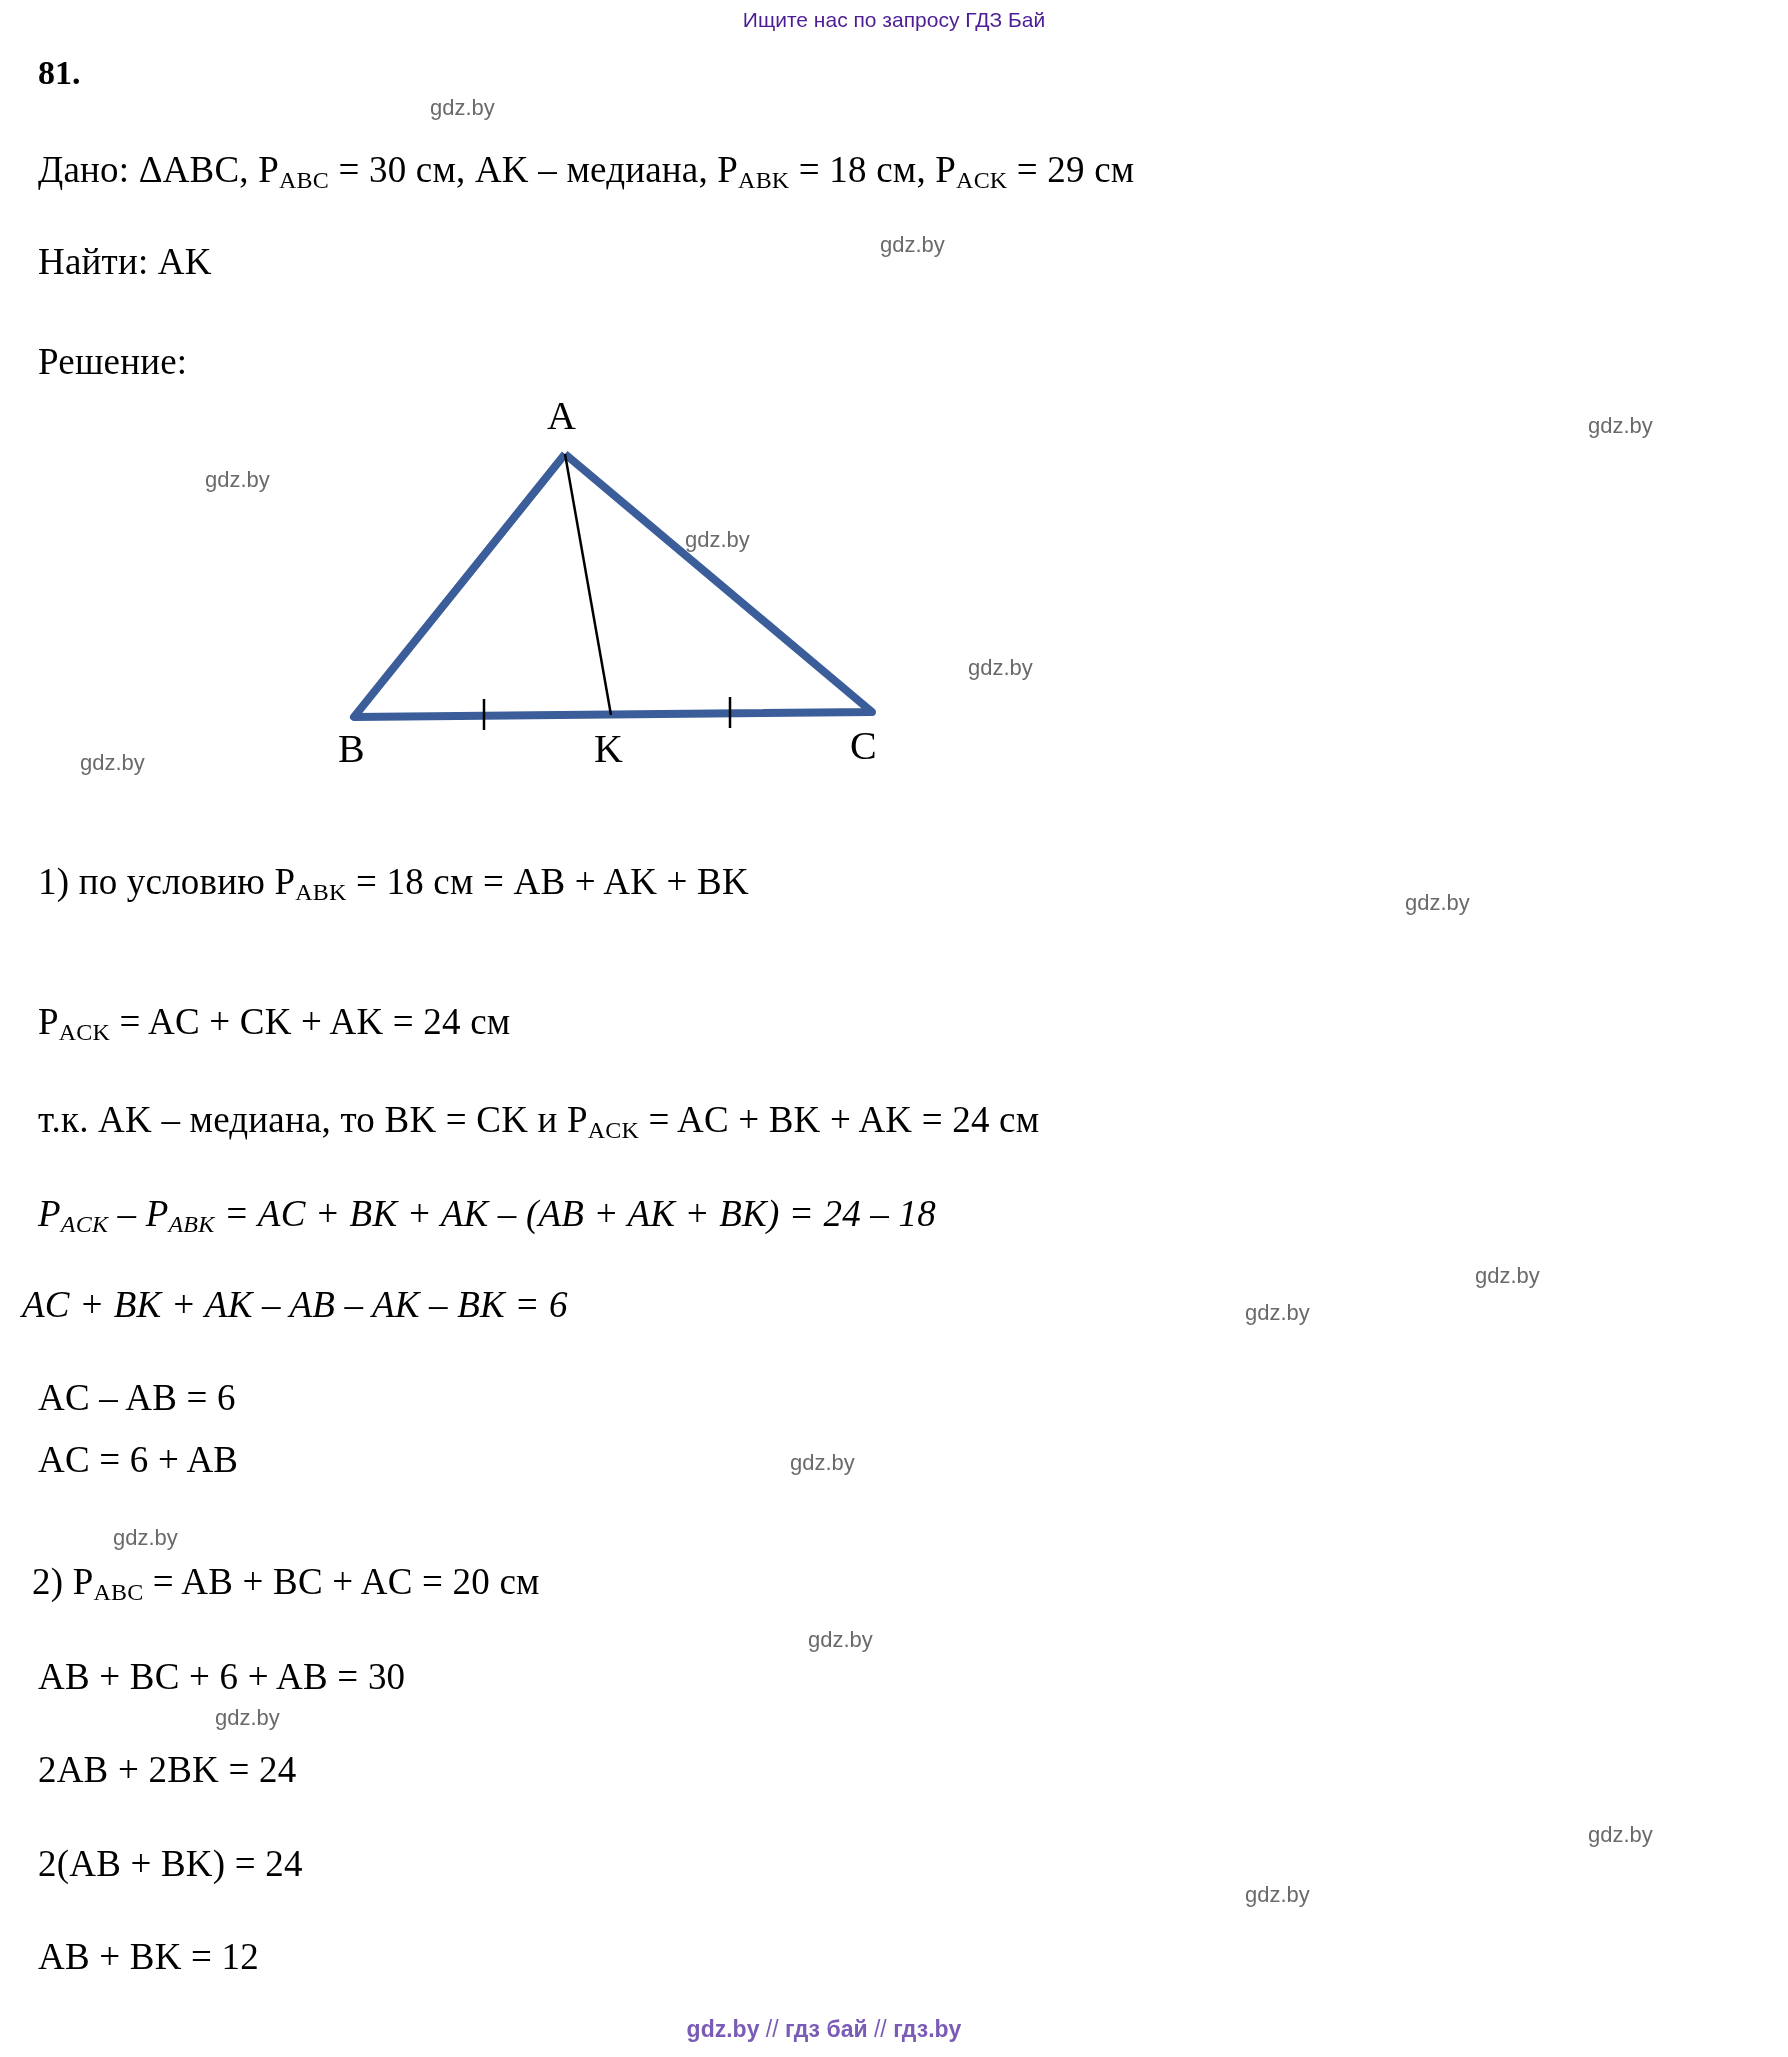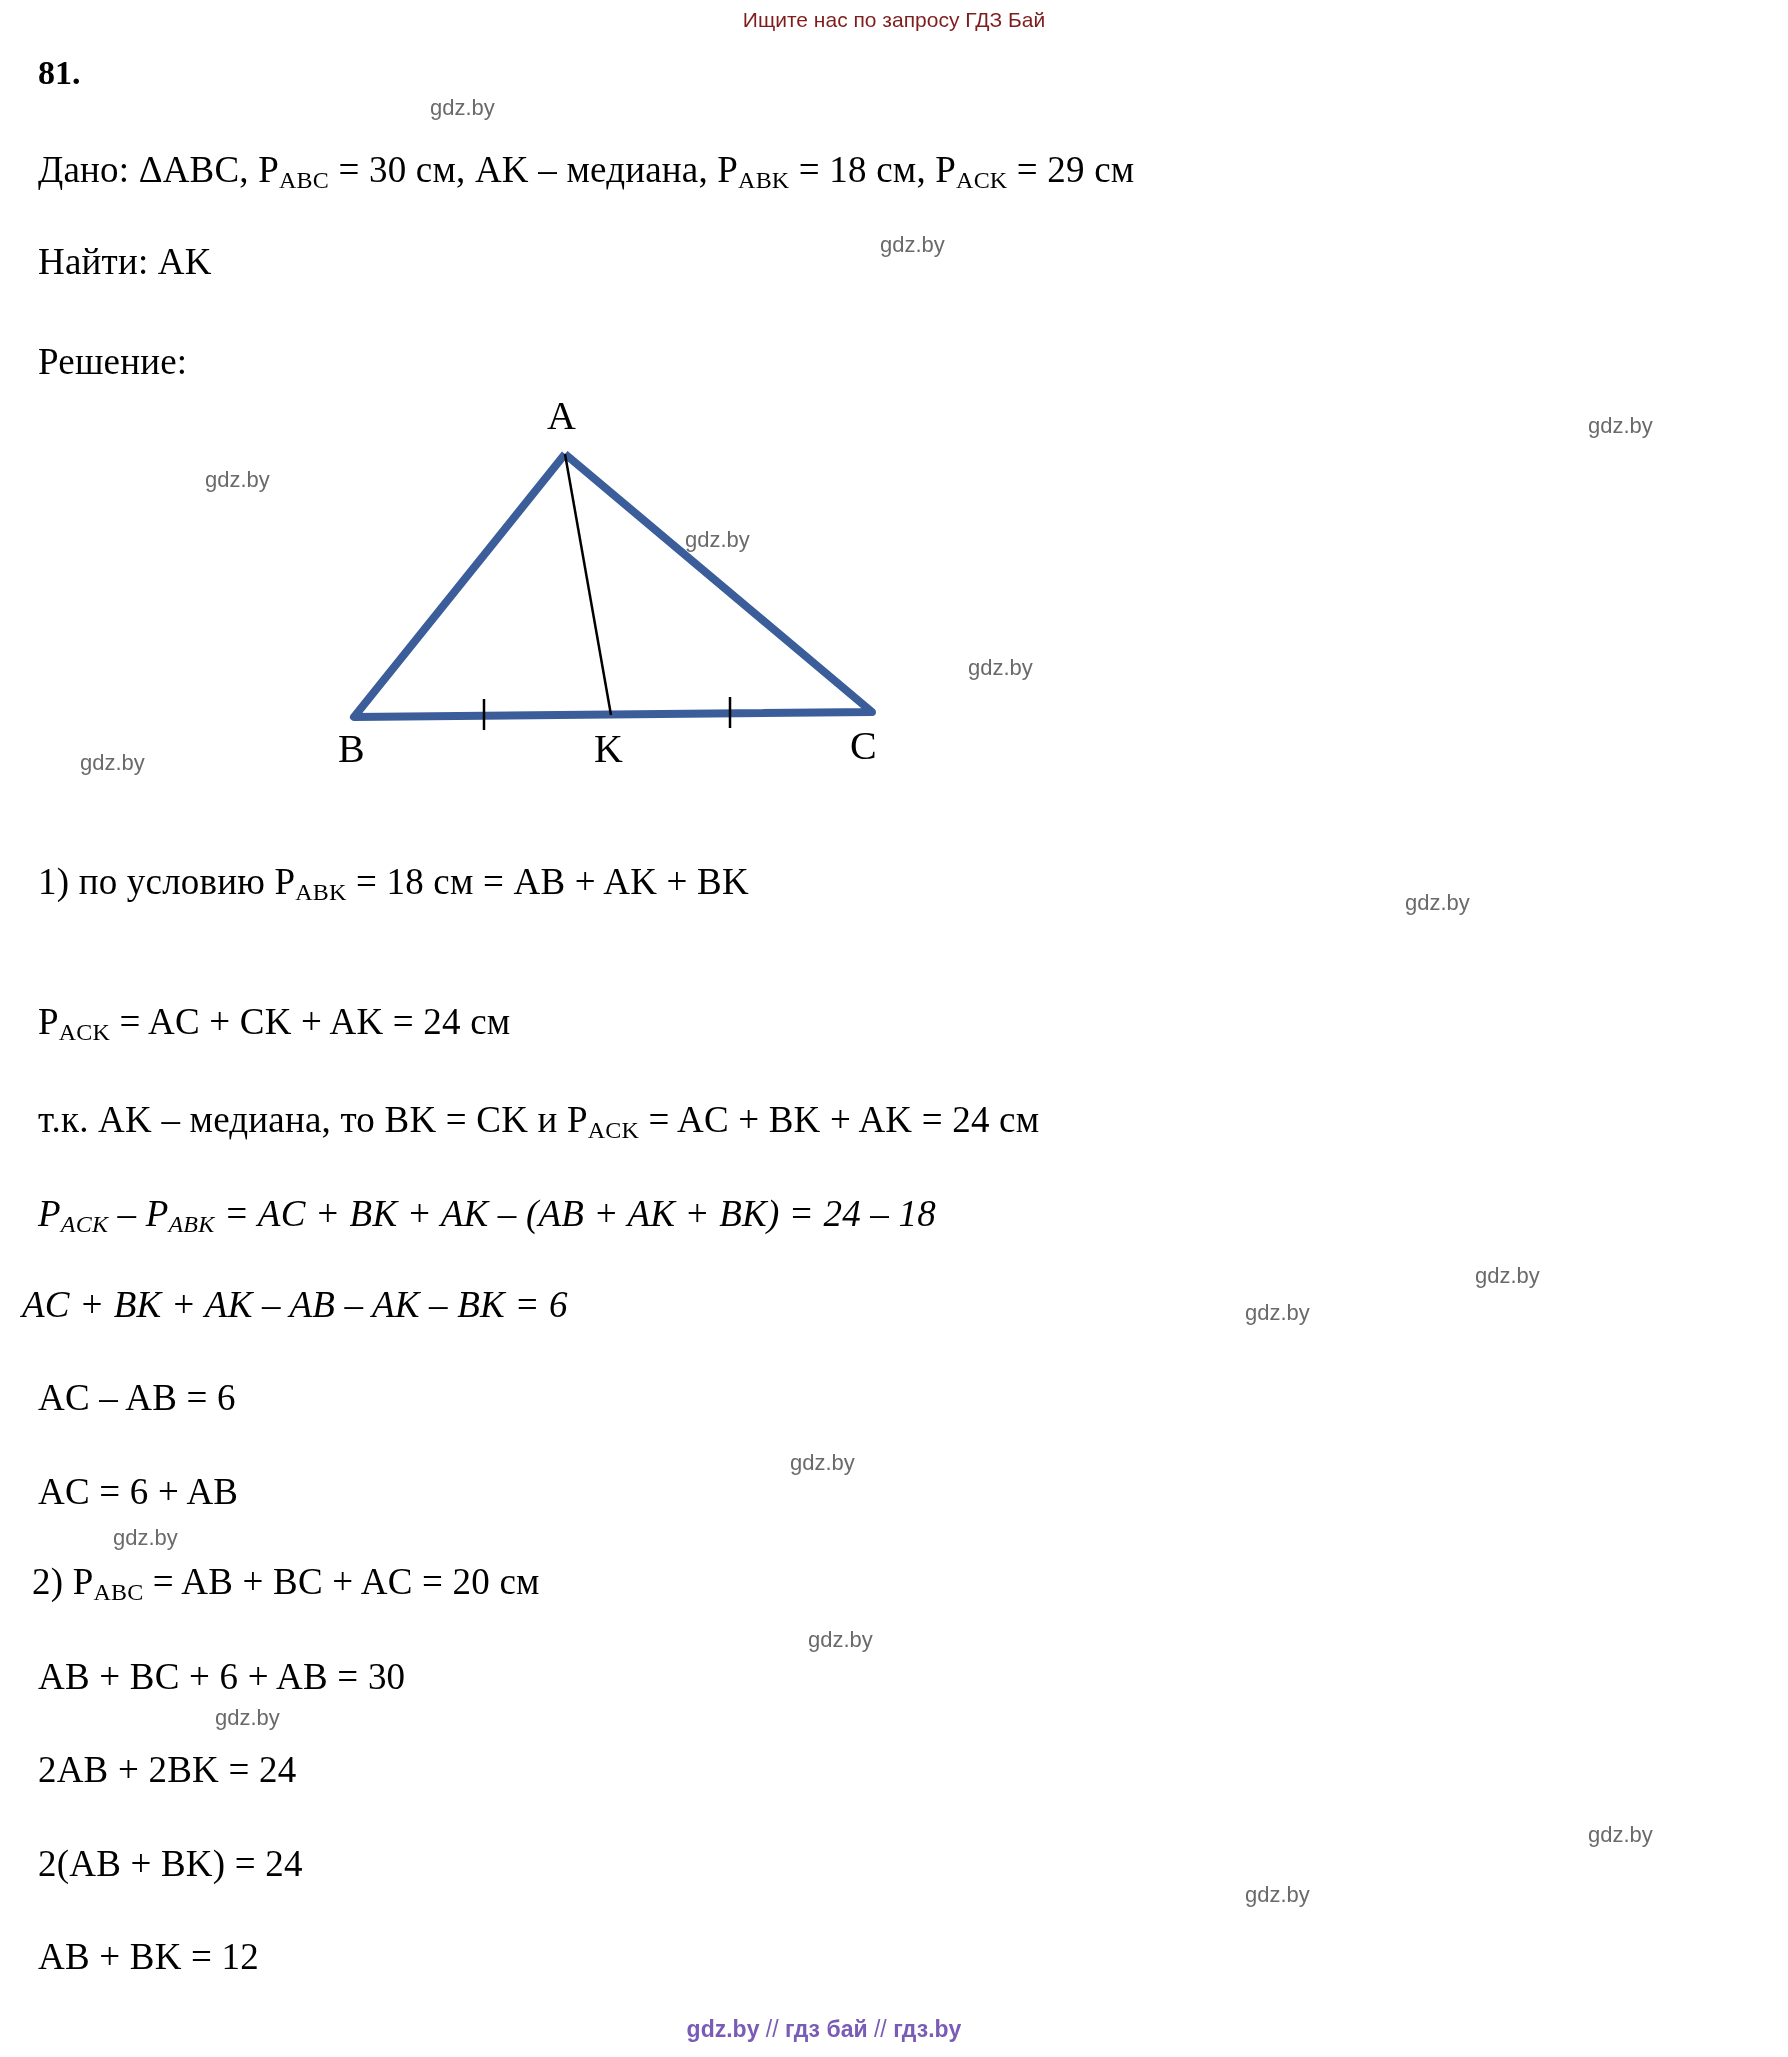--- a/index.html
+++ b/index.html
@@ -16,21 +16,21 @@
     overflow: hidden;
   }
   .top-banner {
     position: absolute;
     top: 0;
     left: 0;
     width: 1788px;
     text-align: center;
     font-family: "Liberation Sans", sans-serif;
     font-size: 21px;
-    color: #7f1d1d;
+    color: #4c1d95;
     padding-top: 8px;
   }
   .task-number {
     position: absolute;
     left: 38px;
     top: 54px;
     font-family: "Liberation Serif", serif;
     font-weight: bold;
     font-size: 34px;
   }
@@ -111,21 +111,21 @@
   <div class="fig-label" style="left:534px; top:315px;">K</div>
   <div class="fig-label" style="left:790px; top:312px;">C</div>
 </div>
 
 <div class="line" id="s1" style="left:38px; top:860px;"><span>1) по условию P</span><sub>ABK</sub><span> = 18 см = AB + AK + BK</span></div>
 <div class="line" id="s2" style="left:38px; top:1000px;"><span>P</span><sub>ACK</sub><span> = AC + CK + AK = 24 см</span></div>
 <div class="line" id="s3" style="left:38px; top:1098px;"><span>т.к. AK – медиана, то BK = CK и P</span><sub>ACK</sub><span> = AC + BK + AK = 24 см</span></div>
 <div class="line" id="s4" style="left:38px; top:1192px;font-style:italic;"><span>P</span><sub>ACK</sub><span> – P</span><sub>ABK</sub><span> = AC + BK + AK – (AB + AK + BK) = 24 – 18</span></div>
 <div class="line" id="s5" style="left:22px; top:1283px;font-style:italic;"><span>AC + BK + AK – AB – AK – BK = 6</span></div>
 <div class="line" id="s6" style="left:38px; top:1376px;"><span>AC – AB = 6</span></div>
-<div class="line" id="s7" style="left:38px; top:1470px;"><span>AC = 6 + AB</span></div>
+<div class="line" id="s7" style="left:38px; top:1438px;"><span>AC = 6 + AB</span></div>
 <div class="line" id="s8" style="left:32px; top:1560px;"><span>2) P</span><sub>ABC</sub><span> = AB + BC + AC = 20 см</span></div>
 <div class="line" id="s9" style="left:38px; top:1655px;"><span>AB + BC + 6 + AB = 30</span></div>
 <div class="line" id="s10" style="left:38px; top:1748px;"><span>2AB + 2BK = 24</span></div>
 <div class="line" id="s11" style="left:38px; top:1842px;"><span>2(AB + BK) = 24</span></div>
 <div class="line" id="s12" style="left:38px; top:1935px;"><span>AB + BK = 12</span></div>
 
 <div id="watermark-layer">
     <div class="wm" style="left: 430px; top: 95px;">gdz.by</div>
     <div class="wm" style="left: 880px; top: 232px;">gdz.by</div>
     <div class="wm" style="left: 1588px; top: 413px;">gdz.by</div>

